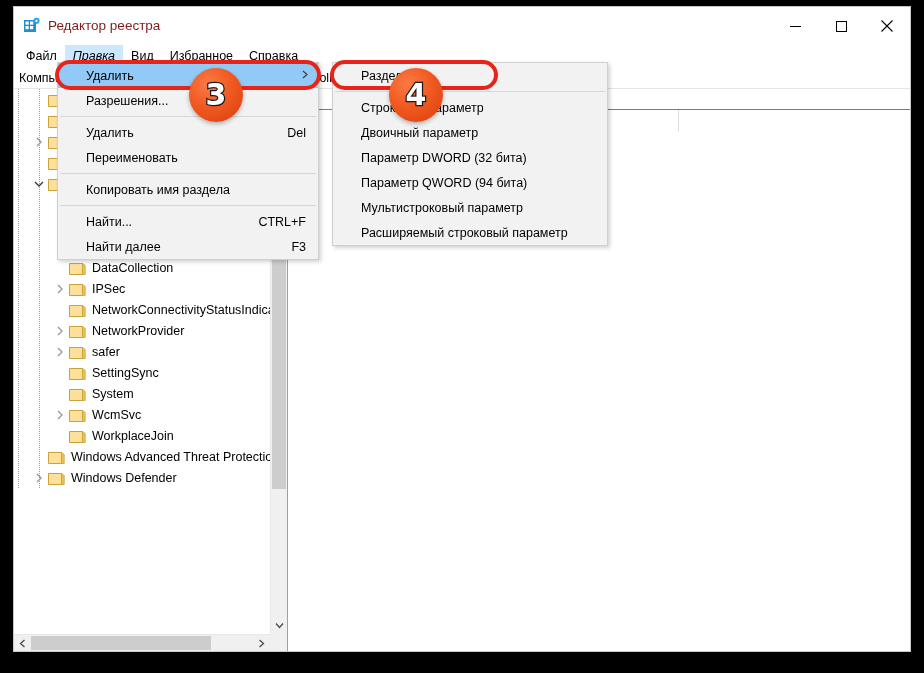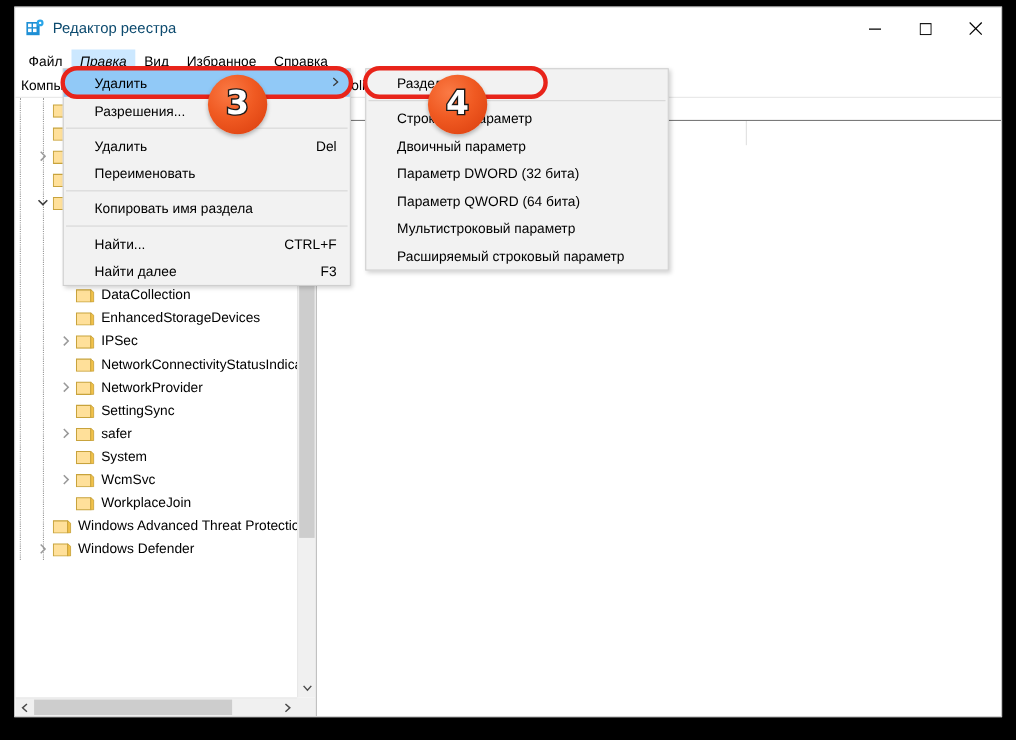--- a/index.html
+++ b/index.html
@@ -28,21 +28,21 @@
     width: 100%; height: 38px;
     background: #ffffff;
     display: flex; align-items: center;
   }
   .title-icon {
     position: absolute; left: 9px; top: 10px;
     width: 18px; height: 18px;
   }
   .title-text {
     position: absolute; left: 34px; top: 10px;
-    font-size: 13.5px; color: #0c4a6e;
+    font-size: 13.5px; color: #7f1d1d;
     line-height: 18px;
   }
   .win-btns {
     position: absolute; right: 0; top: 0;
     height: 38px; display: flex;
   }
   .win-btn {
     width: 46px; height: 38px;
     display: flex; align-items: center; justify-content: center;
     color: #000;
@@ -389,27 +389,20 @@
                 <span class="lbl" style="margin-left: 75px;">CurrentVersion</span>
               </div>
               <div class="tree-row">
                 <div class="folder" style="left: 55px;"><svg width="17" height="14" viewBox="0 0 17 14">
                     <path d="M0.5 2.5 L0.5 13.5 L13.5 13.5 L13.5 2.5 Z" fill="#ffe09a" stroke="#c8a33c" stroke-width="1"></path>
                     <path d="M13.5 2.5 L16.2 4.6 L16.2 13.5 L13.5 13.5 Z" fill="#f2c24a" stroke="#c8a33c" stroke-width="0.8"></path>
                   </svg></div>
                 <span class="lbl" style="margin-left: 75px;">DataCollection</span>
               </div>
               <div class="tree-row">
-                <div class="folder" style="left: 55px;"><svg width="17" height="14" viewBox="0 0 17 14">
-                    <path d="M0.5 2.5 L0.5 13.5 L13.5 13.5 L13.5 2.5 Z" fill="#ffe09a" stroke="#c8a33c" stroke-width="1"></path>
-                    <path d="M13.5 2.5 L16.2 4.6 L16.2 13.5 L13.5 13.5 Z" fill="#f2c24a" stroke="#c8a33c" stroke-width="0.8"></path>
-                  </svg></div>
-                <span class="lbl" style="margin-left: 75px;">EnhancedStorageDevices</span>
-              </div>
-              <div class="tree-row">
                 <div class="expander" style="left: 38px;">
                   <svg width="8" height="10" viewBox="0 0 8 10">
                     <polyline points="2,1 6,5 2,9" fill="none" stroke="#9a9a9a" stroke-width="1.4"></polyline>
                   </svg>
                 </div>
                 <div class="folder" style="left: 55px;"><svg width="17" height="14" viewBox="0 0 17 14">
                     <path d="M0.5 2.5 L0.5 13.5 L13.5 13.5 L13.5 2.5 Z" fill="#ffe09a" stroke="#c8a33c" stroke-width="1"></path>
                     <path d="M13.5 2.5 L16.2 4.6 L16.2 13.5 L13.5 13.5 Z" fill="#f2c24a" stroke="#c8a33c" stroke-width="0.8"></path>
                   </svg></div>
                 <span class="lbl" style="margin-left: 75px;">IPSec</span>
@@ -427,37 +420,37 @@
                     <polyline points="2,1 6,5 2,9" fill="none" stroke="#9a9a9a" stroke-width="1.4"></polyline>
                   </svg>
                 </div>
                 <div class="folder" style="left: 55px;"><svg width="17" height="14" viewBox="0 0 17 14">
                     <path d="M0.5 2.5 L0.5 13.5 L13.5 13.5 L13.5 2.5 Z" fill="#ffe09a" stroke="#c8a33c" stroke-width="1"></path>
                     <path d="M13.5 2.5 L16.2 4.6 L16.2 13.5 L13.5 13.5 Z" fill="#f2c24a" stroke="#c8a33c" stroke-width="0.8"></path>
                   </svg></div>
                 <span class="lbl" style="margin-left: 75px;">NetworkProvider</span>
               </div>
               <div class="tree-row">
-                <div class="folder" style="left: 55px;"><svg width="17" height="14" viewBox="0 0 17 14">
-                    <path d="M0.5 2.5 L0.5 13.5 L13.5 13.5 L13.5 2.5 Z" fill="#ffe09a" stroke="#c8a33c" stroke-width="1"></path>
-                    <path d="M13.5 2.5 L16.2 4.6 L16.2 13.5 L13.5 13.5 Z" fill="#f2c24a" stroke="#c8a33c" stroke-width="0.8"></path>
-                  </svg></div>
-                <span class="lbl" style="margin-left: 75px;">SettingSync</span>
-              </div>
-              <div class="tree-row">
                 <div class="expander" style="left: 38px;">
                   <svg width="8" height="10" viewBox="0 0 8 10">
                     <polyline points="2,1 6,5 2,9" fill="none" stroke="#9a9a9a" stroke-width="1.4"></polyline>
                   </svg>
                 </div>
                 <div class="folder" style="left: 55px;"><svg width="17" height="14" viewBox="0 0 17 14">
                     <path d="M0.5 2.5 L0.5 13.5 L13.5 13.5 L13.5 2.5 Z" fill="#ffe09a" stroke="#c8a33c" stroke-width="1"></path>
                     <path d="M13.5 2.5 L16.2 4.6 L16.2 13.5 L13.5 13.5 Z" fill="#f2c24a" stroke="#c8a33c" stroke-width="0.8"></path>
                   </svg></div>
                 <span class="lbl" style="margin-left: 75px;">safer</span>
+              </div>
+              <div class="tree-row">
+                <div class="folder" style="left: 55px;"><svg width="17" height="14" viewBox="0 0 17 14">
+                    <path d="M0.5 2.5 L0.5 13.5 L13.5 13.5 L13.5 2.5 Z" fill="#ffe09a" stroke="#c8a33c" stroke-width="1"></path>
+                    <path d="M13.5 2.5 L16.2 4.6 L16.2 13.5 L13.5 13.5 Z" fill="#f2c24a" stroke="#c8a33c" stroke-width="0.8"></path>
+                  </svg></div>
+                <span class="lbl" style="margin-left: 75px;">SettingSync</span>
               </div>
               <div class="tree-row">
                 <div class="folder" style="left: 55px;"><svg width="17" height="14" viewBox="0 0 17 14">
                     <path d="M0.5 2.5 L0.5 13.5 L13.5 13.5 L13.5 2.5 Z" fill="#ffe09a" stroke="#c8a33c" stroke-width="1"></path>
                     <path d="M13.5 2.5 L16.2 4.6 L16.2 13.5 L13.5 13.5 Z" fill="#f2c24a" stroke="#c8a33c" stroke-width="0.8"></path>
                   </svg></div>
                 <span class="lbl" style="margin-left: 75px;">System</span>
               </div>
               <div class="tree-row">
                 <div class="expander" style="left: 38px;">
@@ -577,21 +570,21 @@
       <div class="menu-item">
         <span>Строковый параметр</span>
       </div>
       <div class="menu-item">
         <span>Двоичный параметр</span>
       </div>
       <div class="menu-item">
         <span>Параметр DWORD (32 бита)</span>
       </div>
       <div class="menu-item">
-        <span>Параметр QWORD (64 бита)</span>
+        <span>Параметр QWORD (94 бита)</span>
       </div>
       <div class="menu-item">
         <span>Мультистроковый параметр</span>
       </div>
       <div class="menu-item">
         <span>Расширяемый строковый параметр</span>
       </div>
     </div>
 
   <div class="ring" style="left:55px; top:60px; width:266px; height:30px;"></div>

